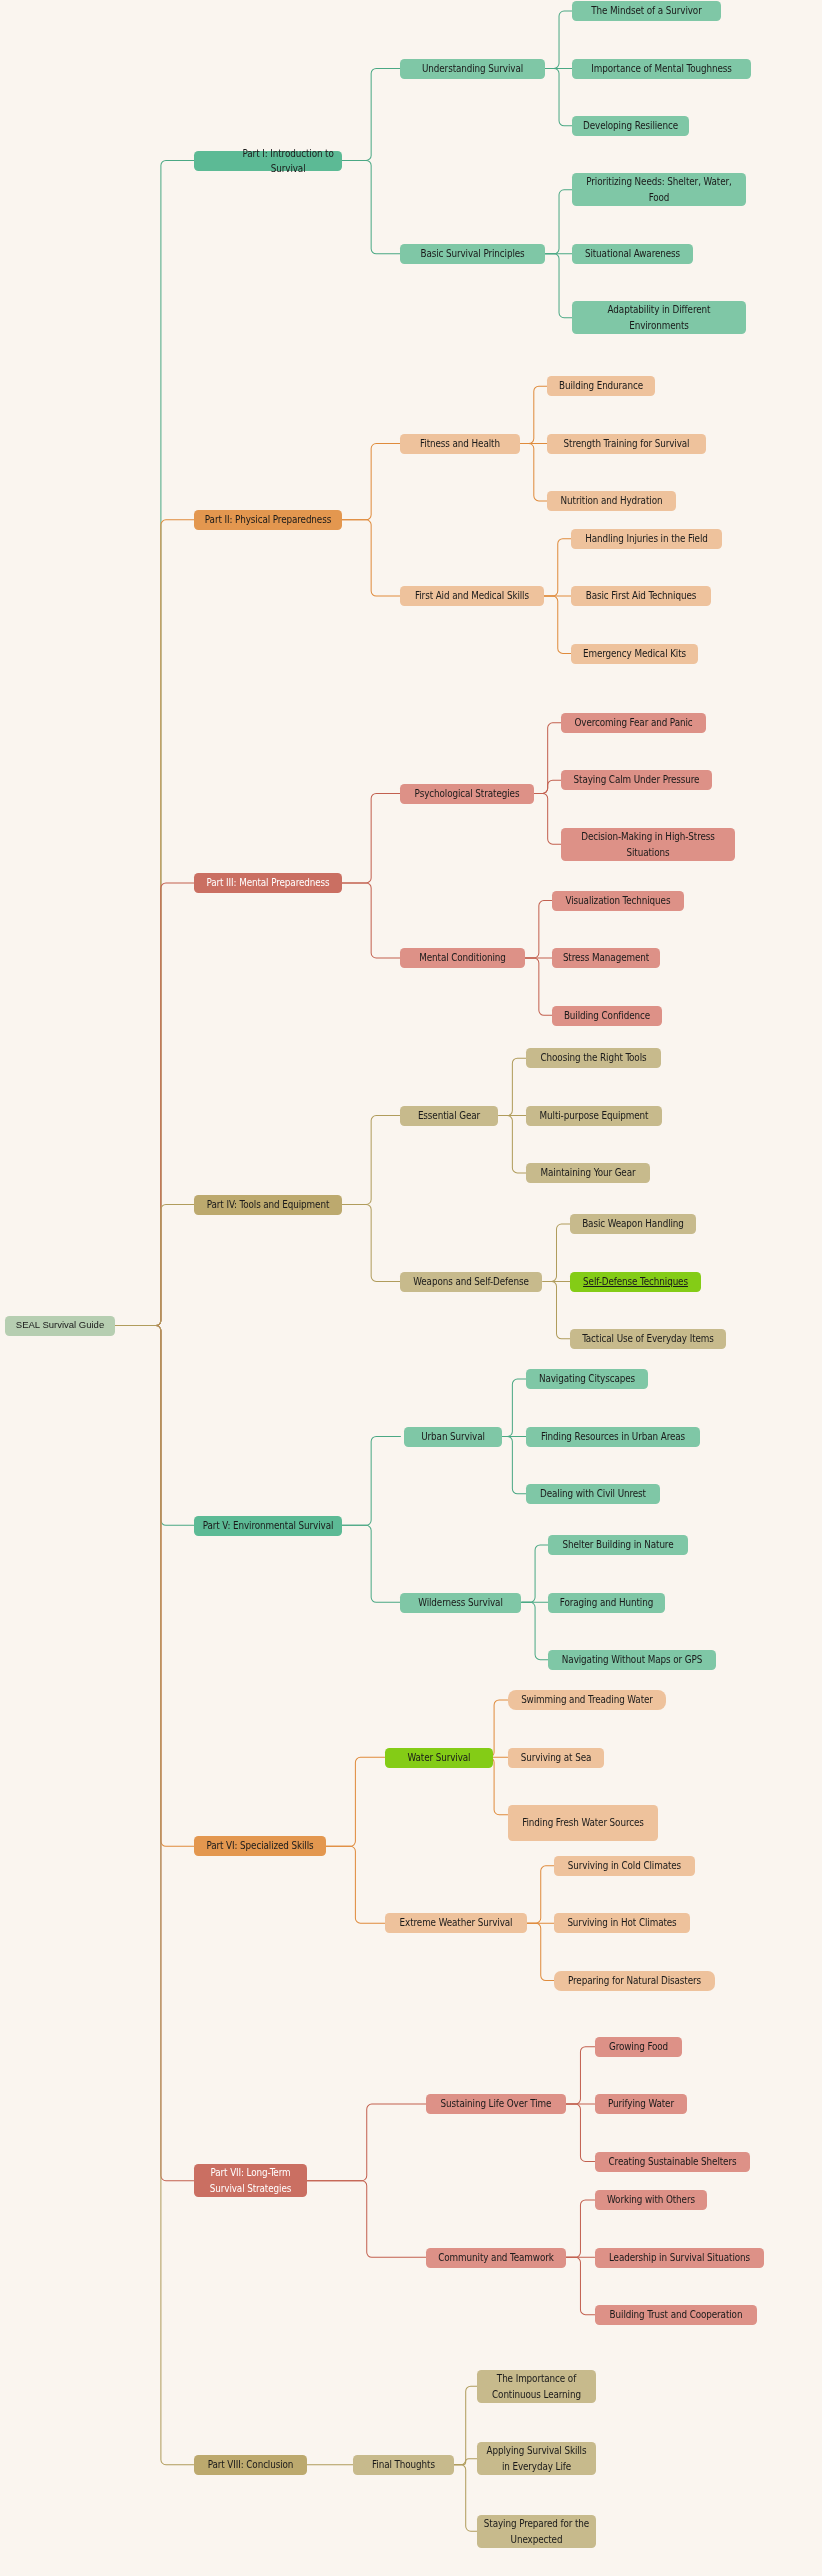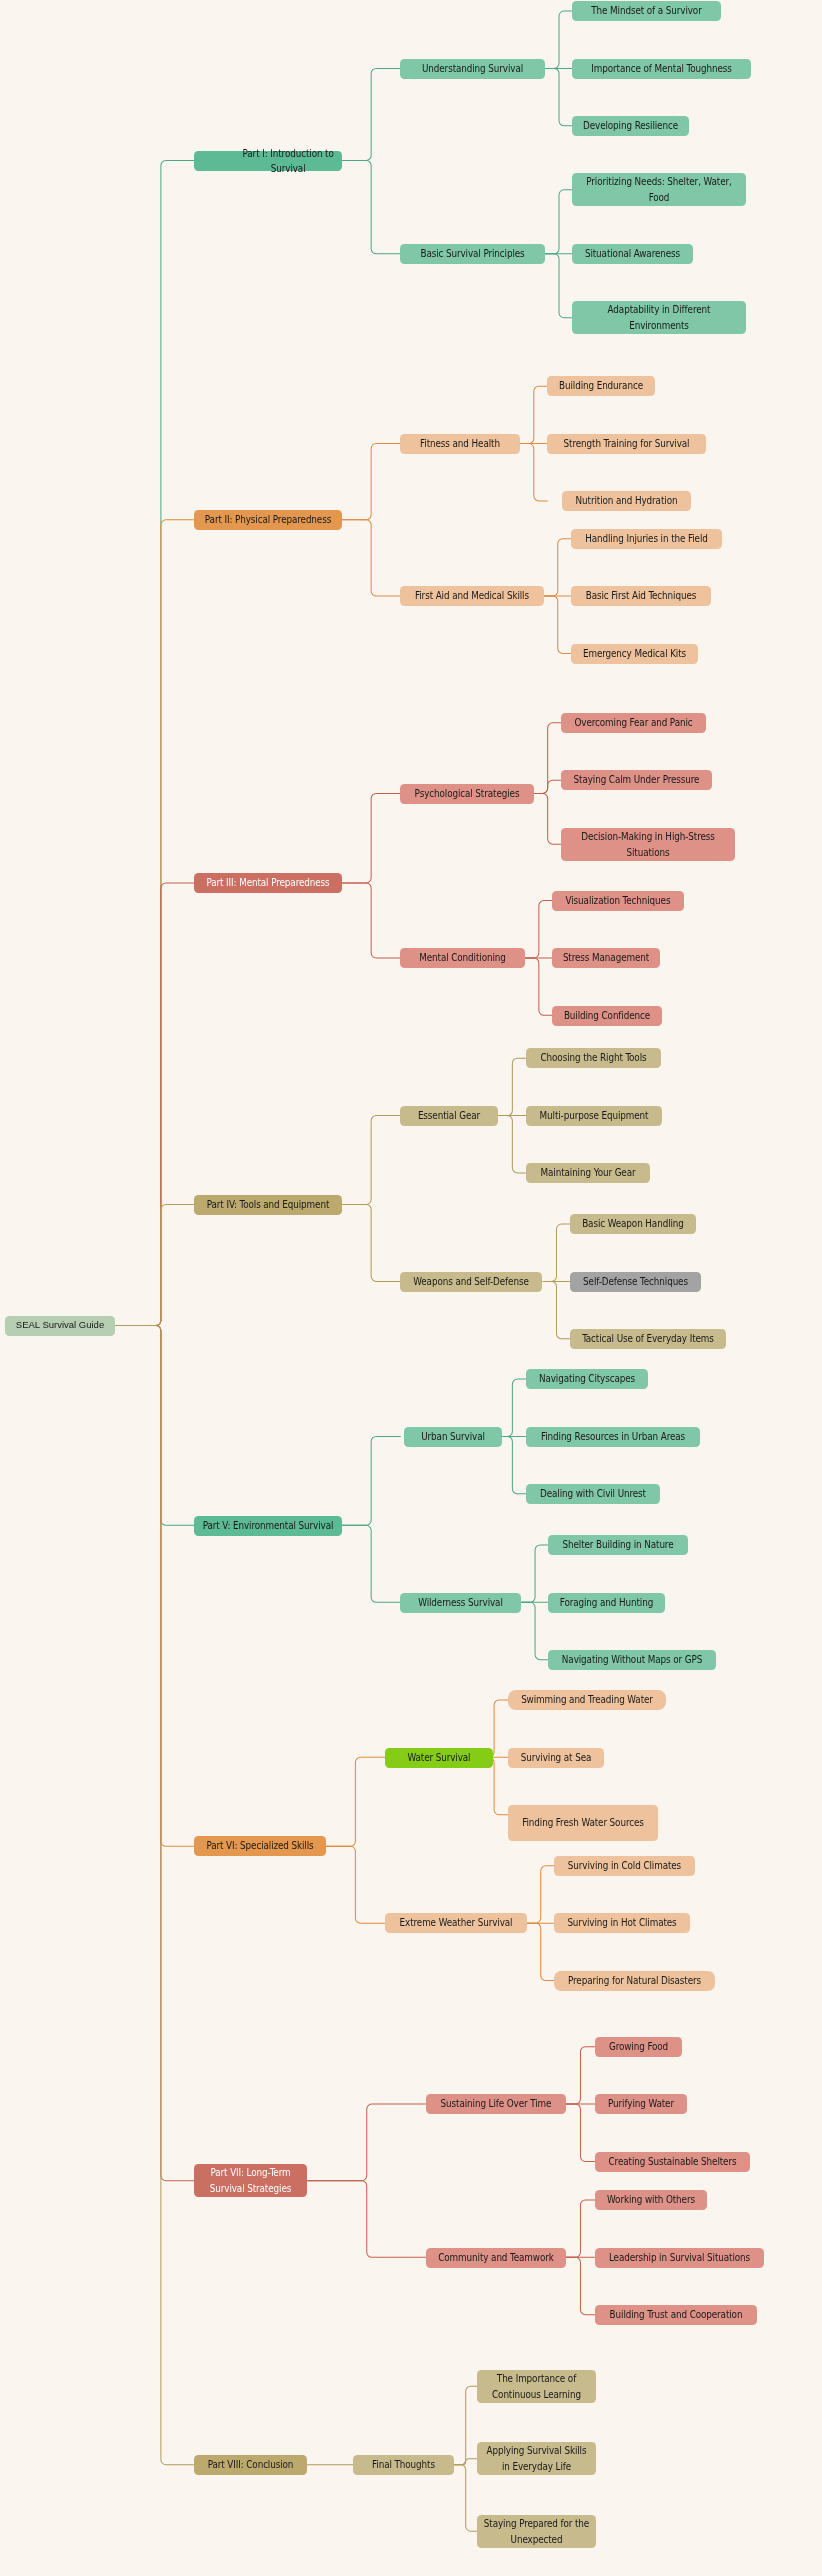--- a/index.html
+++ b/index.html
@@ -142,42 +142,42 @@
       <div class="node lvl3" style="left: 572px; top: 59px; width: 179px; height: 19.5px; background: rgb(127, 199, 166); color: rgb(26, 26, 26);">Importance of Mental Toughness</div>
       <div class="node lvl3" style="left: 572px; top: 116px; width: 117px; height: 19.5px; background: rgb(127, 199, 166); color: rgb(26, 26, 26);">Developing Resilience</div>
       <div class="node lvl2" style="left: 400px; top: 244px; width: 145px; height: 19.5px; background: rgb(127, 199, 166); color: rgb(26, 26, 26);">Basic Survival Principles</div>
       <div class="node lvl3" style="left: 572px; top: 173px; width: 174px; height: 33px; background: rgb(127, 199, 166); color: rgb(26, 26, 26);">Prioritizing Needs: Shelter, Water, Food</div>
       <div class="node lvl3" style="left: 572px; top: 244px; width: 121px; height: 19.5px; background: rgb(127, 199, 166); color: rgb(26, 26, 26);">Situational Awareness</div>
       <div class="node lvl3" style="left: 572px; top: 301px; width: 174px; height: 33px; background: rgb(127, 199, 166); color: rgb(26, 26, 26);">Adaptability in Different Environments</div>
       <div class="node lvl1" style="left: 194px; top: 510px; width: 148px; height: 19.5px; background: rgb(227, 151, 79); color: rgb(26, 26, 26);">Part II: Physical Preparedness</div>
       <div class="node lvl2" style="left: 400px; top: 434px; width: 120px; height: 19.5px; background: rgb(238, 194, 156); color: rgb(26, 26, 26);">Fitness and Health</div>
       <div class="node lvl3" style="left: 547px; top: 376px; width: 108px; height: 19.5px; background: rgb(238, 194, 156); color: rgb(26, 26, 26);">Building Endurance</div>
       <div class="node lvl3" style="left: 547px; top: 434px; width: 159px; height: 19.5px; background: rgb(238, 194, 156); color: rgb(26, 26, 26);">Strength Training for Survival</div>
-      <div class="node lvl3" style="left: 562px; top: 491px; width: 129px; height: 19.5px; background: rgb(238, 194, 156); color: rgb(26, 26, 26);">Nutrition and Hydration</div>
+      <div class="node lvl3" style="left: 547px; top: 491px; width: 129px; height: 19.5px; background: rgb(238, 194, 156); color: rgb(26, 26, 26);">Nutrition and Hydration</div>
       <div class="node lvl2" style="left: 400px; top: 586px; width: 144px; height: 19.5px; background: rgb(238, 194, 156); color: rgb(26, 26, 26);">First Aid and Medical Skills</div>
       <div class="node lvl3" style="left: 571px; top: 529px; width: 151px; height: 19.5px; background: rgb(238, 194, 156); color: rgb(26, 26, 26);">Handling Injuries in the Field</div>
       <div class="node lvl3" style="left: 571px; top: 586px; width: 140px; height: 19.5px; background: rgb(238, 194, 156); color: rgb(26, 26, 26);">Basic First Aid Techniques</div>
       <div class="node lvl3" style="left: 571px; top: 644px; width: 127px; height: 19.5px; background: rgb(238, 194, 156); color: rgb(26, 26, 26);">Emergency Medical Kits</div>
       <div class="node lvl1" style="left: 194px; top: 873px; width: 148px; height: 19.5px; background: rgb(202, 111, 98); color: rgb(255, 255, 255);">Part III: Mental Preparedness</div>
       <div class="node lvl2" style="left: 400px; top: 784px; width: 134px; height: 19.5px; background: rgb(221, 145, 135); color: rgb(26, 26, 26);">Psychological Strategies</div>
       <div class="node lvl3" style="left: 561px; top: 713px; width: 145px; height: 19.5px; background: rgb(221, 145, 135); color: rgb(26, 26, 26);">Overcoming Fear and Panic</div>
       <div class="node lvl3" style="left: 561px; top: 770px; width: 151px; height: 19.5px; background: rgb(221, 145, 135); color: rgb(26, 26, 26);">Staying Calm Under Pressure</div>
       <div class="node lvl3" style="left: 561px; top: 828px; width: 174px; height: 33px; background: rgb(221, 145, 135); color: rgb(26, 26, 26);">Decision-Making in High-Stress Situations</div>
       <div class="node lvl2" style="left: 400px; top: 948px; width: 125px; height: 19.5px; background: rgb(221, 145, 135); color: rgb(26, 26, 26);">Mental Conditioning</div>
       <div class="node lvl3" style="left: 552px; top: 891px; width: 132px; height: 19.5px; background: rgb(221, 145, 135); color: rgb(26, 26, 26);">Visualization Techniques</div>
       <div class="node lvl3" style="left: 552px; top: 948px; width: 108px; height: 19.5px; background: rgb(221, 145, 135); color: rgb(26, 26, 26);">Stress Management</div>
       <div class="node lvl3" style="left: 552px; top: 1006px; width: 110px; height: 19.5px; background: rgb(221, 145, 135); color: rgb(26, 26, 26);">Building Confidence</div>
       <div class="node lvl1" style="left: 194px; top: 1195px; width: 148px; height: 19.5px; background: rgb(188, 169, 110); color: rgb(26, 26, 26);">Part IV: Tools and Equipment</div>
       <div class="node lvl2" style="left: 400px; top: 1106px; width: 98px; height: 19.5px; background: rgb(199, 186, 140); color: rgb(26, 26, 26);">Essential Gear</div>
       <div class="node lvl3" style="left: 526px; top: 1048px; width: 135px; height: 19.5px; background: rgb(199, 186, 140); color: rgb(26, 26, 26);">Choosing the Right Tools</div>
       <div class="node lvl3" style="left: 526px; top: 1106px; width: 136px; height: 19.5px; background: rgb(199, 186, 140); color: rgb(26, 26, 26);">Multi-purpose Equipment</div>
       <div class="node lvl3" style="left: 526px; top: 1163px; width: 124px; height: 19.5px; background: rgb(199, 186, 140); color: rgb(26, 26, 26);">Maintaining Your Gear</div>
       <div class="node lvl2" style="left: 400px; top: 1272px; width: 142px; height: 19.5px; background: rgb(199, 186, 140); color: rgb(26, 26, 26);">Weapons and Self-Defense</div>
       <div class="node lvl3" style="left: 570px; top: 1214px; width: 126px; height: 19.5px; background: rgb(199, 186, 140); color: rgb(26, 26, 26);">Basic Weapon Handling</div>
-      <div class="node lvl3" style="left: 570px; top: 1272px; width: 131px; height: 19.5px; background: #a3a3a3; color: rgb(26, 26, 26);">Self-Defense Techniques</div>
+      <div class="node lvl3" style="left: 570px; top: 1272px; width: 131px; height: 19.5px; background: #84cc16; color: rgb(26, 26, 26); text-decoration: underline;">Self-Defense Techniques</div>
       <div class="node lvl3" style="left: 570px; top: 1329px; width: 156px; height: 19.5px; background: rgb(199, 186, 140); color: rgb(26, 26, 26);">Tactical Use of Everyday Items</div>
       <div class="node lvl1" style="left: 194px; top: 1516px; width: 148px; height: 19.5px; background: rgb(92, 186, 149); color: rgb(26, 26, 26);">Part V: Environmental Survival</div>
       <div class="node lvl2" style="left: 396px; top: 1427px; width: 98px; height: 19.5px; background: rgb(127, 199, 166); color: rgb(26, 26, 26); margin-left: 8px;">Urban Survival</div>
       <div class="node lvl3" style="left: 526px; top: 1369px; width: 122px; height: 19.5px; background: rgb(127, 199, 166); color: rgb(26, 26, 26);">Navigating Cityscapes</div>
       <div class="node lvl3" style="left: 526px; top: 1427px; width: 174px; height: 19.5px; background: rgb(127, 199, 166); color: rgb(26, 26, 26);">Finding Resources in Urban Areas</div>
       <div class="node lvl3" style="left: 526px; top: 1484px; width: 134px; height: 19.5px; background: rgb(127, 199, 166); color: rgb(26, 26, 26);">Dealing with Civil Unrest</div>
       <div class="node lvl2" style="left: 400px; top: 1593px; width: 121px; height: 19.5px; background: rgb(127, 199, 166); color: rgb(26, 26, 26);">Wilderness Survival</div>
       <div class="node lvl3" style="left: 548px; top: 1535px; width: 140px; height: 19.5px; background: rgb(127, 199, 166); color: rgb(26, 26, 26);">Shelter Building in Nature</div>
       <div class="node lvl3" style="left: 548px; top: 1593px; width: 117px; height: 19.5px; background: rgb(127, 199, 166); color: rgb(26, 26, 26);">Foraging and Hunting</div>
       <div class="node lvl3" style="left: 548px; top: 1650px; width: 168px; height: 19.5px; background: rgb(127, 199, 166); color: rgb(26, 26, 26);">Navigating Without Maps or GPS</div>

